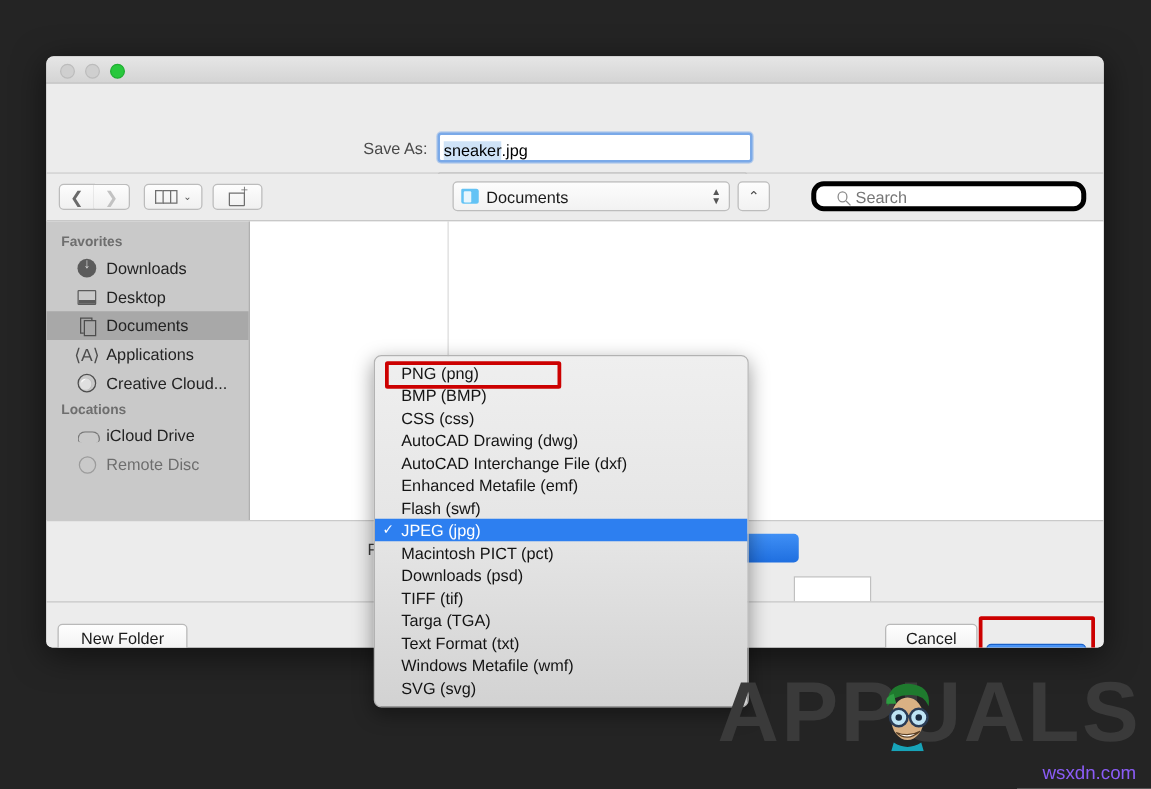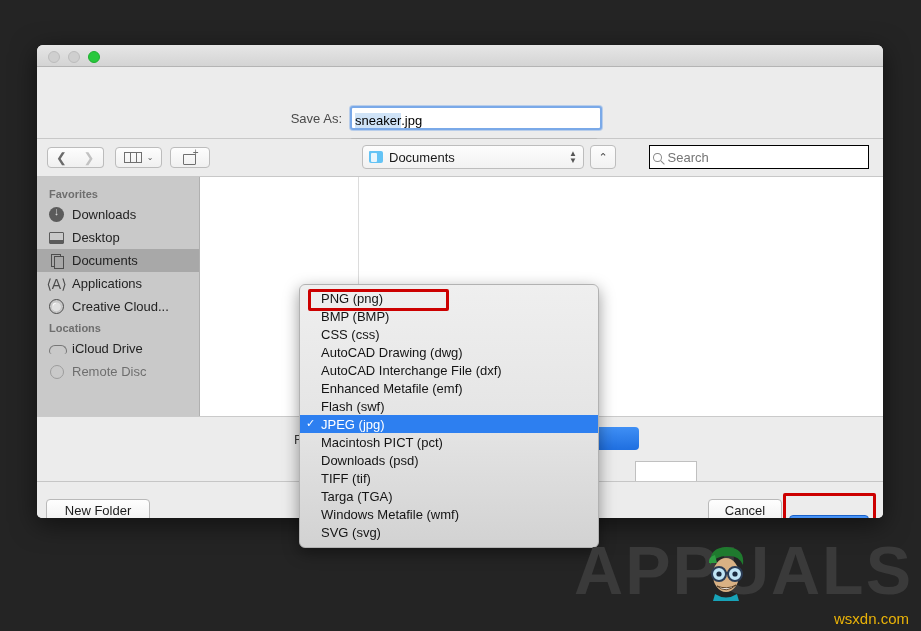--- a/index.html
+++ b/index.html
@@ -138,22 +138,22 @@
     position: absolute; left: 553px; top: 6px;
     width: 26px; height: 24px;
     background: linear-gradient(to bottom,#fdfdfd,#f2f2f2);
     border: 1px solid #bdbdbd; border-radius: 4px;
     display: flex; align-items: center; justify-content: center;
     font-size: 11px; color: #4a4a4a;
   }
   #search-box {
     position: absolute; left: 612px; top: 6px;
     width: 220px; height: 24px;
-    background: #fff; border: 1px solid #000000; border-radius: 0;
-    display: flex; align-items: center; padding: 0 3px;
+    background: #fff; border: 4px solid #000000; border-radius: 10px;
+    display: flex; align-items: center; padding: 0 17px;
   }
   .mag-ico {
     width: 9px; height: 9px; border: 1.4px solid #8a8a8a;
     border-radius: 50%; position: relative; margin-right: 6px;
   }
   .mag-ico::after {
     content: ""; position: absolute; right: -4px; bottom: -3px;
     width: 5px; height: 1.4px; background: #8a8a8a;
     transform: rotate(45deg);
   }
@@ -174,21 +174,21 @@
     border-right: 1px solid #b0b0b0;
     padding-top: 7px;
     overflow: hidden;
   }
   .sb-group {
     font-size: 11px; font-weight: bold; color: #6e6e6e;
     padding: 4px 0 3px 12px;
   }
   .sb-item {
     display: flex; align-items: center;
-    height: 23px; padding-left: 11px;
+    height: 23px; padding-left: 24px;
     font-size: 13px; color: #232323;
   }
   .sb-item.active { background: #a8a8a8; }
   .sb-ico {
     width: 17px; height: 15px; margin-right: 7px;
     display: flex; align-items: center; justify-content: center;
     flex: 0 0 auto;
   }
   .ico-dl {
     width: 15px; height: 15px; border-radius: 50%; background: #5b5b5b;
@@ -347,21 +347,21 @@
     letter-spacing: 2px;
     font-family: "Liberation Sans", sans-serif;
     user-select: none;
   }
   #mascot {
     position: absolute; right: 172px; bottom: 30px;
     width: 46px; height: 58px;
   }
   #wsxdn {
     position: absolute; right: 12px; bottom: 4px;
-    font-size: 15px; color: #eab308;
+    font-size: 15px; color: #8b5cf6;
     font-family: "Liberation Sans", sans-serif;
   }
 </style>
 </head>
 <body>
 
 <div id="dialog">
 
   <div id="titlebar">
     <div class="traffic close"></div>
@@ -516,20 +516,23 @@
       <span>Macintosh PICT (pct)</span>
     </div>
   <div class="menu-item">
       <span>Downloads (psd)</span>
     </div>
   <div class="menu-item">
       <span>TIFF (tif)</span>
     </div>
   <div class="menu-item">
       <span>Targa (TGA)</span>
+    </div>
+  <div class="menu-item">
+      <span>Text Format (txt)</span>
     </div>
   <div class="menu-item">
       <span>Windows Metafile (wmf)</span>
     </div>
   <div class="menu-item">
       <span>SVG (svg)</span>
     </div>
   <div id="png-annot"></div>
 </div>
 

